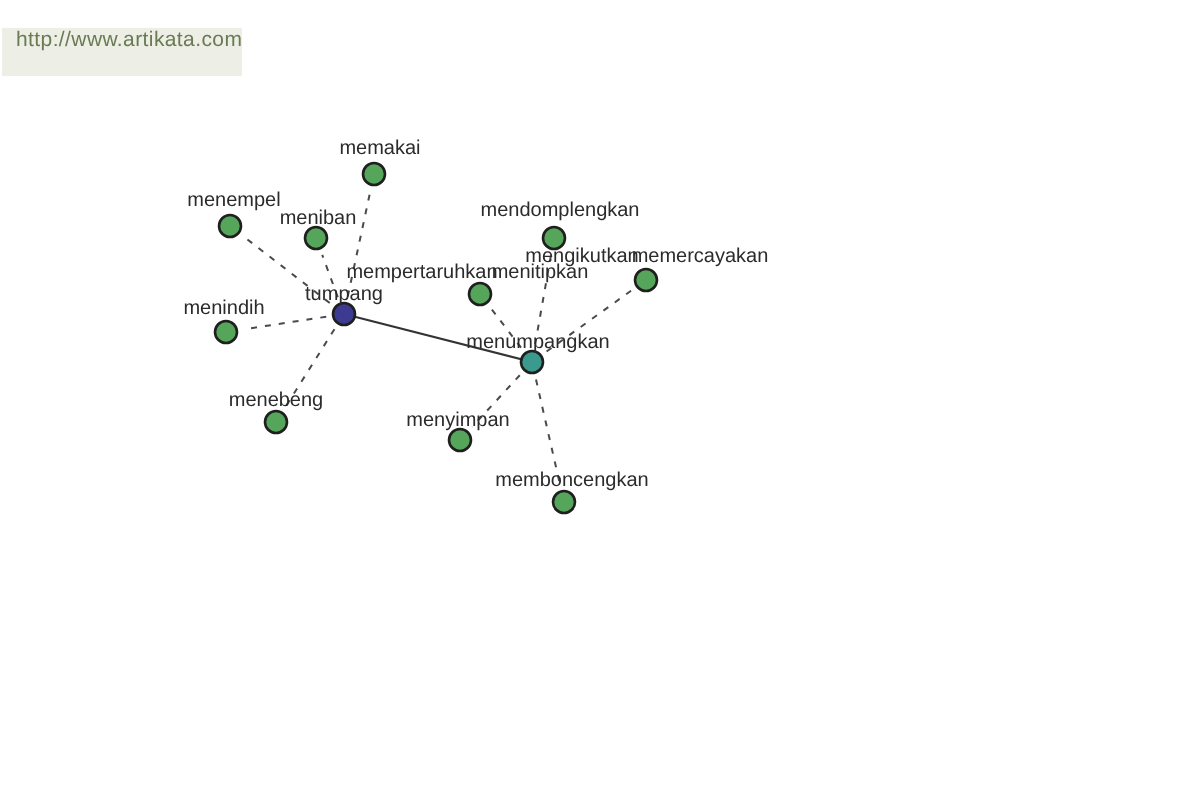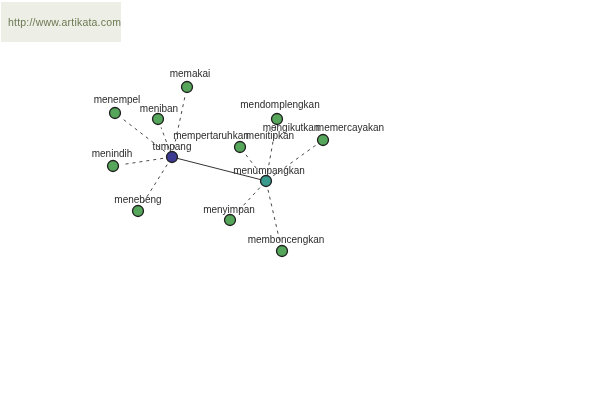--- a/index.html
+++ b/index.html
@@ -1,19 +1,19 @@
 <!DOCTYPE html>
 <html><head>
 <meta charset="utf-8">
 <style>
   html,body{margin:0;padding:0;background:#ffffff;}
   #stage{position:relative;width:600px;height:400px;background:#ffffff;overflow:hidden;
          font-family:"Liberation Sans", sans-serif;}
-  #urlbar{position:absolute;left:1px;top:2px;width:120px;height:40px;
-          display:flex;align-items:center;padding-left:7px;box-sizing:border-box;
+  #urlbar{position:absolute;left:1px;top:14px;width:120px;height:24px;
+          display:flex;padding-left:7px;box-sizing:border-box;
           font-size:10.5px;letter-spacing:0.2px;}
   #graph{position:absolute;left:0;top:0;}
   text{font-family:"Liberation Sans", sans-serif;font-size:10px;}
 </style>
 </head>
 <body>
 
 <div id="stage" style="background: rgb(255, 255, 255);">
   <div id="urlbar" style="background: rgb(237, 238, 230); color: rgb(106, 122, 82);">
     <span>http://www.artikata.com</span>

